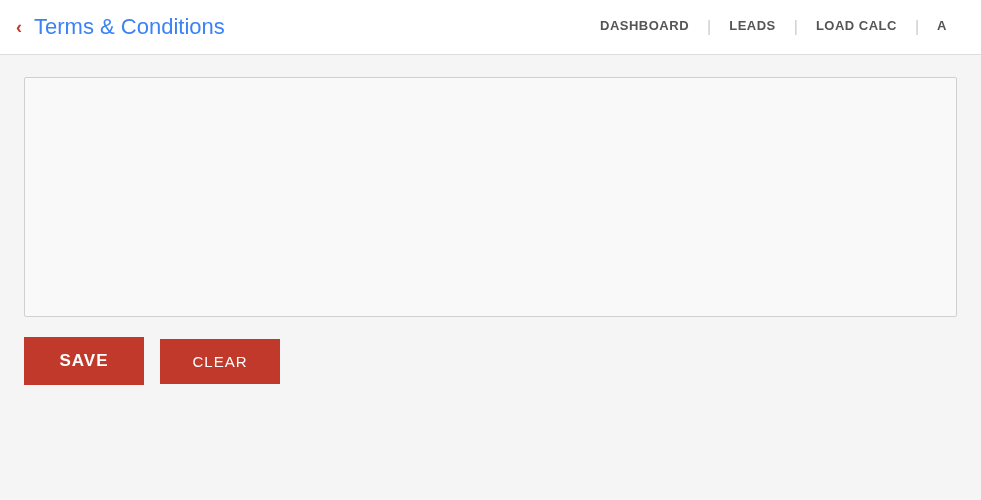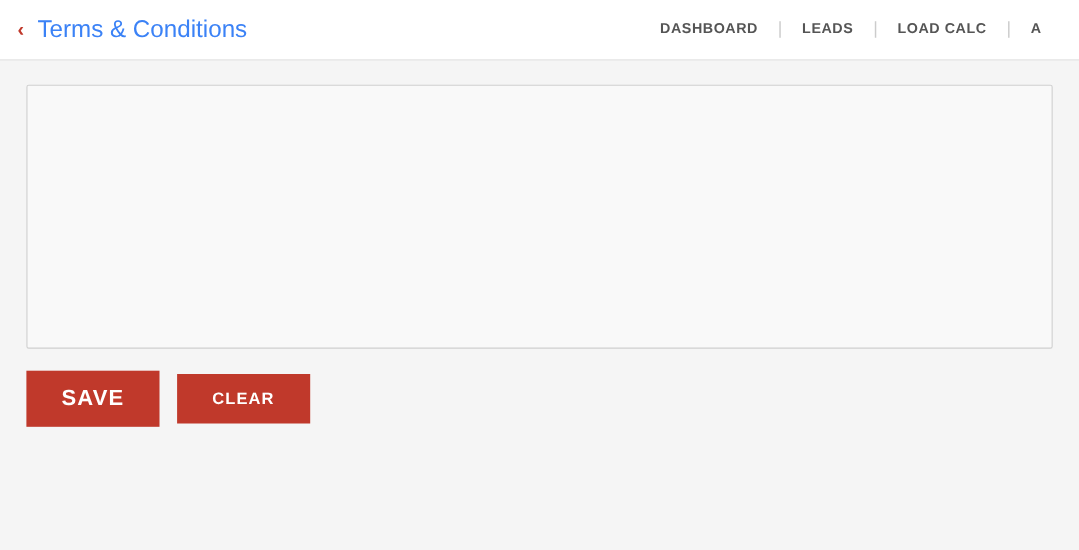--- a/index.html
+++ b/index.html
@@ -98,35 +98,35 @@
       gap: 16px;
       margin-top: 20px;
       padding-left: 0;
     }
 
     .btn-save {
       background: #c0392b;
       color: #fff;
       border: none;
       padding: 14px 32px;
-      font-size: 20px;
+      font-size: 17px;
       font-weight: bold;
       cursor: pointer;
       letter-spacing: 1px;
       text-transform: uppercase;
       min-width: 120px;
     }
 
     .btn-clear {
       background: #c0392b;
       color: #fff;
       border: none;
       padding: 14px 32px;
       font-size: 15px;
-      font-weight: bold;
+      font-weight: normal;
       cursor: pointer;
       letter-spacing: 1px;
       text-transform: uppercase;
       min-width: 120px;
     }
   </style>
 </head>
 <body>
 
 <header>

